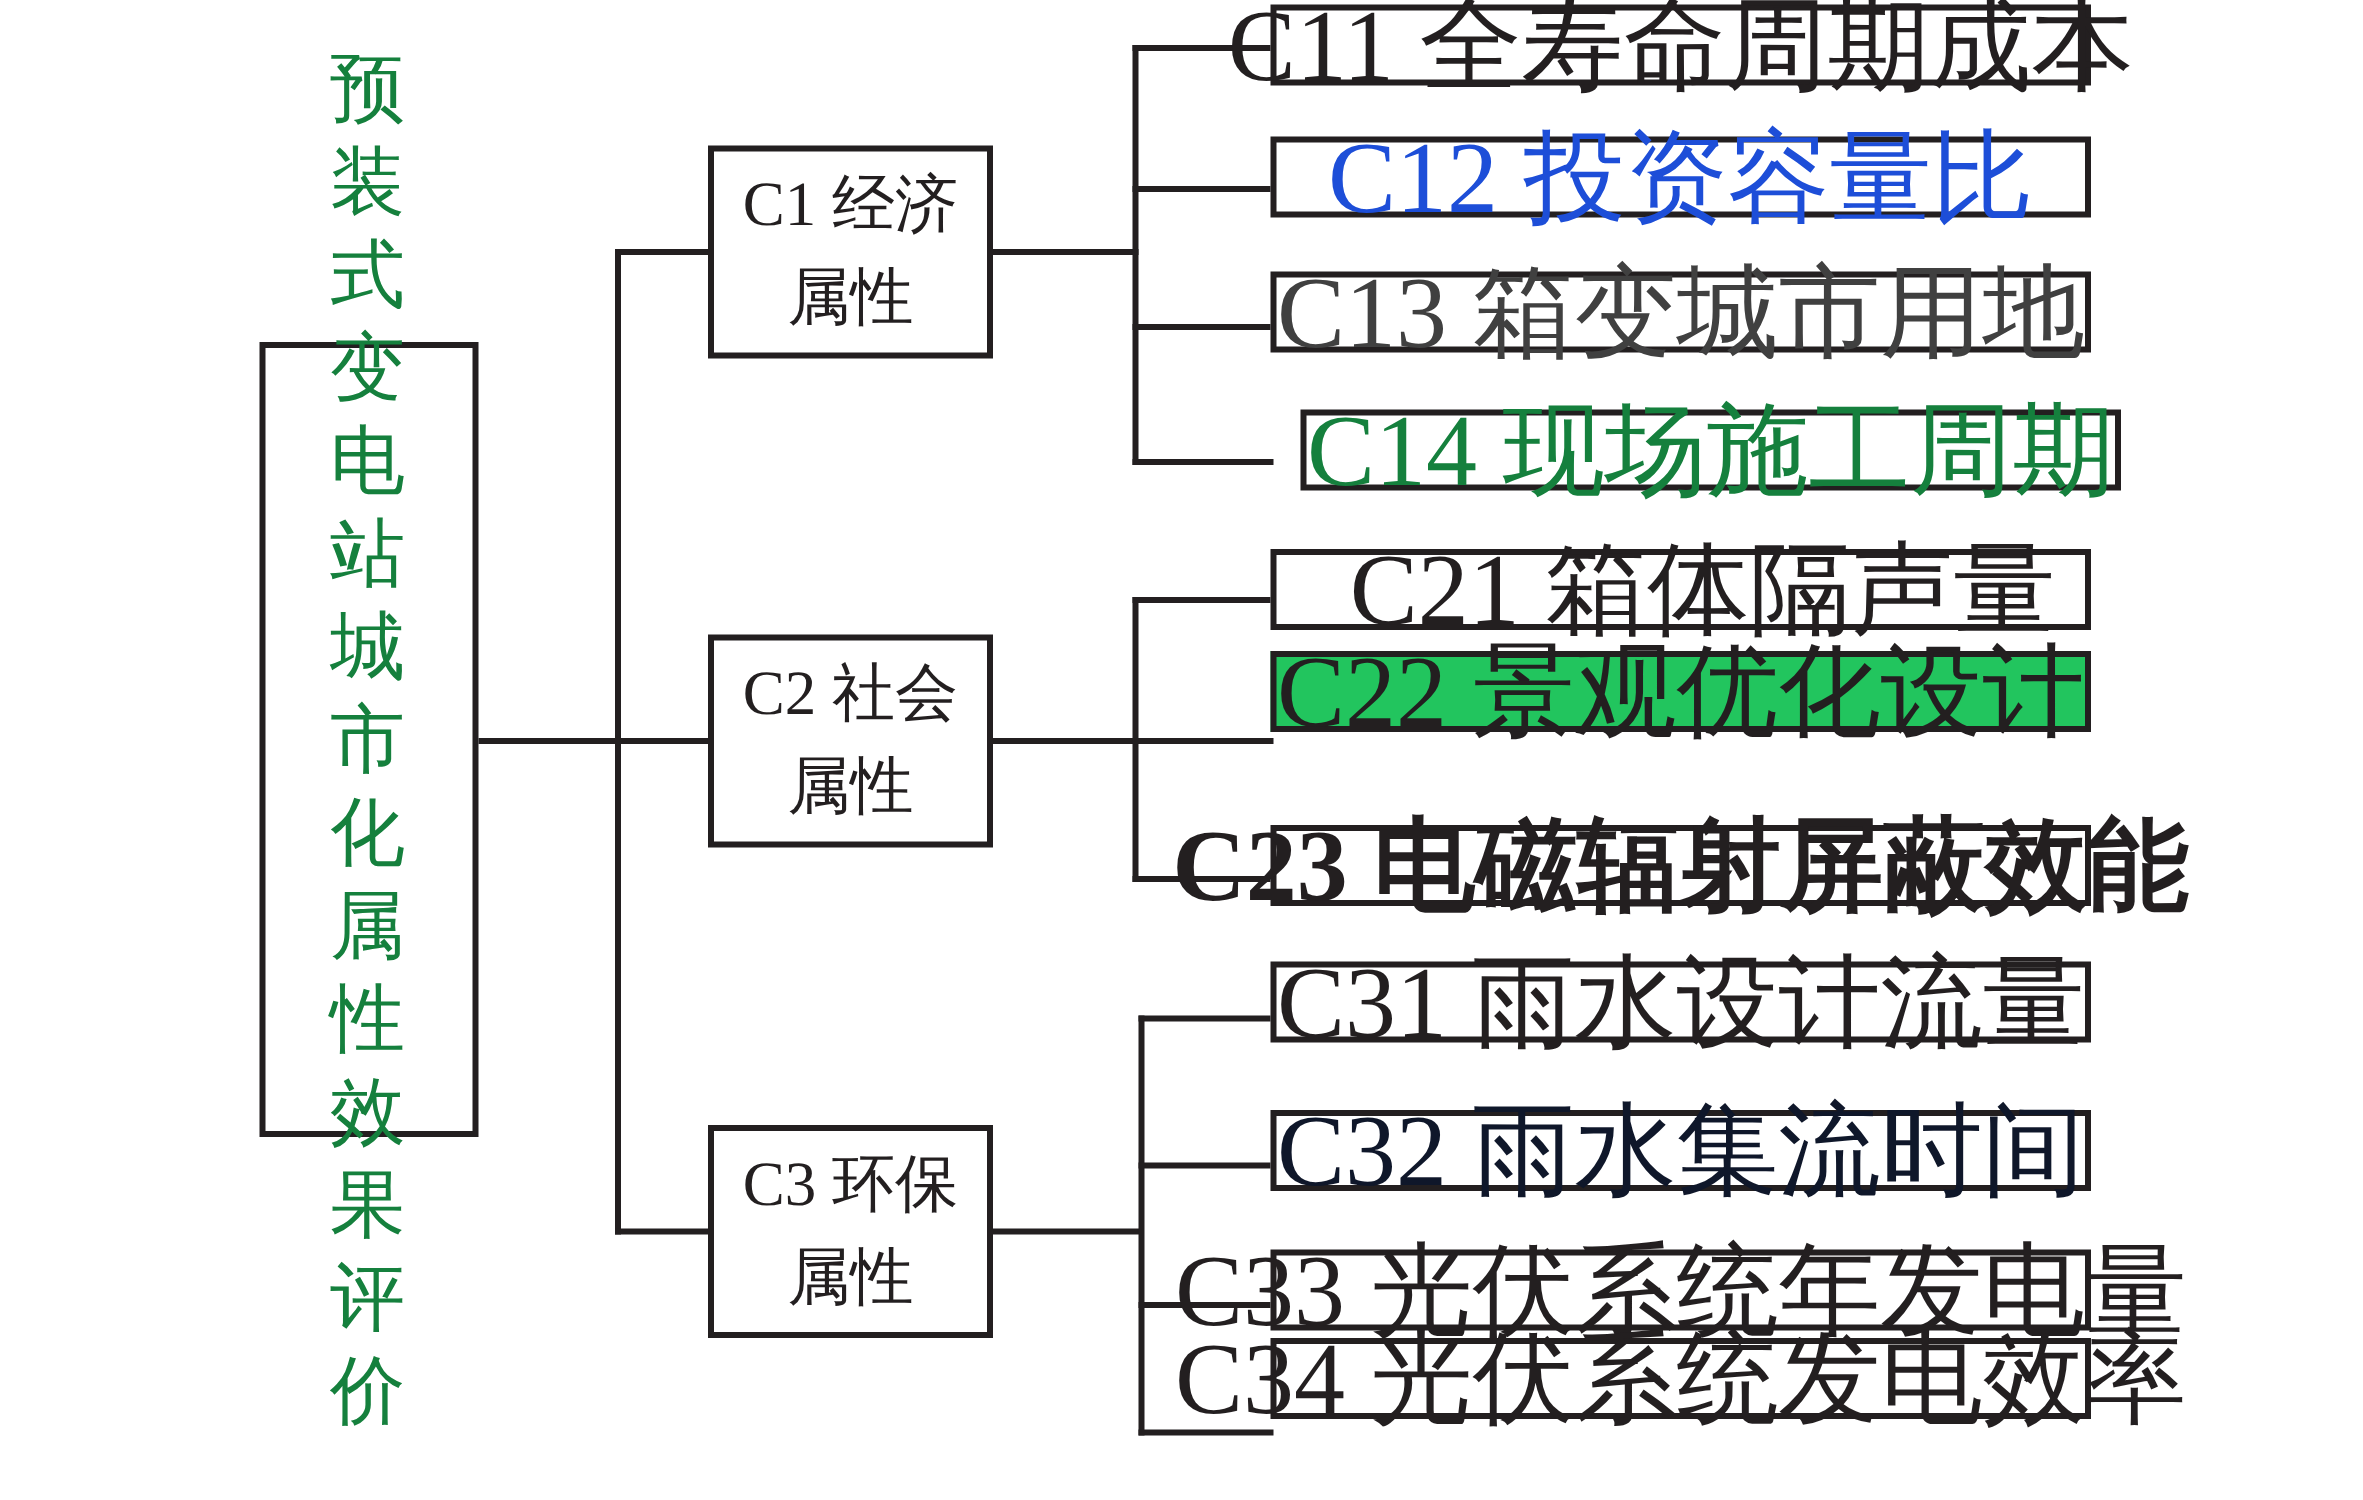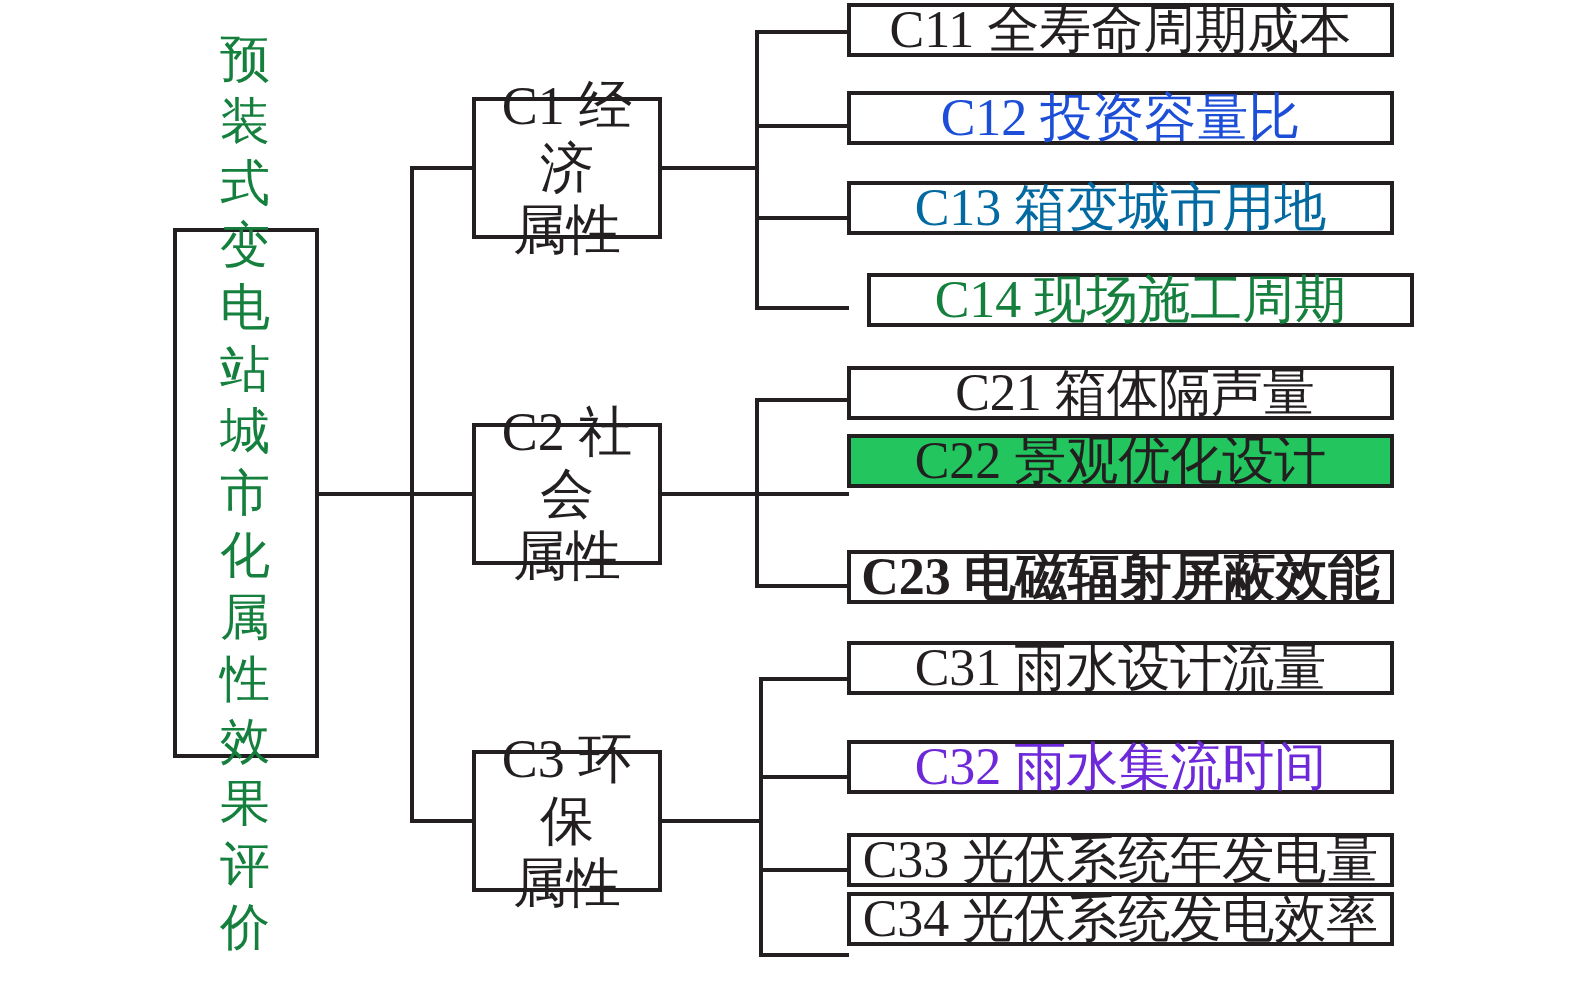--- a/index.html
+++ b/index.html
@@ -4,23 +4,23 @@
   <style>
     html, body { margin: 0; padding: 0; background: #ffffff; }
     body { width: 1575px; height: 1000px; overflow: hidden; position: relative; }
     #diagram { position: absolute; left: 0; top: 0; width: 1575px; height: 1000px; }
     .box { position: absolute; box-sizing: border-box; border: 4px solid #231f20; background: #fff;
            display: flex; align-items: center; justify-content: center; text-align: center;
            font-family: "Liberation Serif", "DejaVu Serif", serif; color: #231f20; }
     .root { left: 173px; top: 228px; width: 146px; height: 530px; font-size: 50px; line-height: 62px;
             padding: 0 20px; }
     .root span { display: block; width: 104px; word-break: break-all; letter-spacing: 2px; }
-    .mid { left: 472px; width: 190px; height: 142px; font-size: 54px; line-height: 62px; padding: 0 4px; }
+    .mid { left: 472px; width: 190px; height: 142px; font-size: 42px; line-height: 62px; padding: 0 4px; }
     .mid span { display: block; }
-    .leaf { left: 847px; width: 547px; height: 54px; font-size: 52px; line-height: 1; white-space: nowrap; }
+    .leaf { left: 847px; width: 547px; height: 54px; font-size: 68px; line-height: 1; white-space: nowrap; }
     .leaf span { display: inline-block; }
     .line { position: absolute; background: #231f20; }
   </style>
 </head>
 <body>
 
 <div id="diagram">
 
   <div class="line" style="left: 318px; top: 492px; width: 96px; height: 4px; background: rgb(35, 31, 32);"></div>
   <div class="line" style="left: 410px; top: 166px; width: 4px; height: 657px; background: rgb(35, 31, 32);"></div>
@@ -70,41 +70,41 @@
       <span>属性</span>
     </div>
   </div>
 
   <div class="box leaf" style="top: 3px; border-color: rgb(35, 31, 32); color: rgb(35, 31, 32); background: rgb(255, 255, 255);">
     <span>C11 全寿命周期成本</span>
   </div>
   <div class="box leaf" style="top: 91px; border-color: rgb(35, 31, 32); color: #1d4ed8; background: rgb(255, 255, 255);">
     <span>C12 投资容量比</span>
   </div>
-  <div class="box leaf" style="top: 181px; border-color: rgb(35, 31, 32); color: #0369a1; background: rgb(255, 255, 255);">
+  <div class="box leaf" style="top: 181px; border-color: rgb(35, 31, 32); color: #404040; background: rgb(255, 255, 255);">
     <span>C13 箱变城市用地</span>
   </div>
   <div class="box leaf" style="top: 273px; border-color: rgb(35, 31, 32); color: #15803d; background: rgb(255, 255, 255); margin-left: 20px;">
     <span>C14 现场施工周期</span>
   </div>
 
   <div class="box leaf" style="top: 366px; border-color: rgb(35, 31, 32); color: rgb(35, 31, 32); background: rgb(255, 255, 255); padding-left: 29px;">
     <span>C21 箱体隔声量</span>
   </div>
   <div class="box leaf" style="top: 434px; border-color: rgb(35, 31, 32); color: rgb(35, 31, 32); background: #22c55e;">
     <span>C22 景观优化设计</span>
   </div>
   <div class="box leaf" style="top: 550px; border-color: rgb(35, 31, 32); color: rgb(35, 31, 32); background: rgb(255, 255, 255); font-weight: bold;">
     <span>C23 电磁辐射屏蔽效能</span>
   </div>
 
   <div class="box leaf" style="top: 641px; border-color: rgb(35, 31, 32); color: rgb(35, 31, 32); background: rgb(255, 255, 255);">
     <span>C31 雨水设计流量</span>
   </div>
-  <div class="box leaf" style="top: 740px; border-color: rgb(35, 31, 32); color: #6d28d9; background: rgb(255, 255, 255);">
+  <div class="box leaf" style="top: 740px; border-color: rgb(35, 31, 32); color: #0f172a; background: rgb(255, 255, 255);">
     <span>C32 雨水集流时间</span>
   </div>
   <div class="box leaf" style="top: 833px; border-color: rgb(35, 31, 32); color: rgb(35, 31, 32); background: rgb(255, 255, 255);">
     <span>C33 光伏系统年发电量</span>
   </div>
   <div class="box leaf" style="top: 892px; border-color: rgb(35, 31, 32); color: rgb(35, 31, 32); background: rgb(255, 255, 255);">
     <span>C34 光伏系统发电效率</span>
   </div>
 </div>
 

